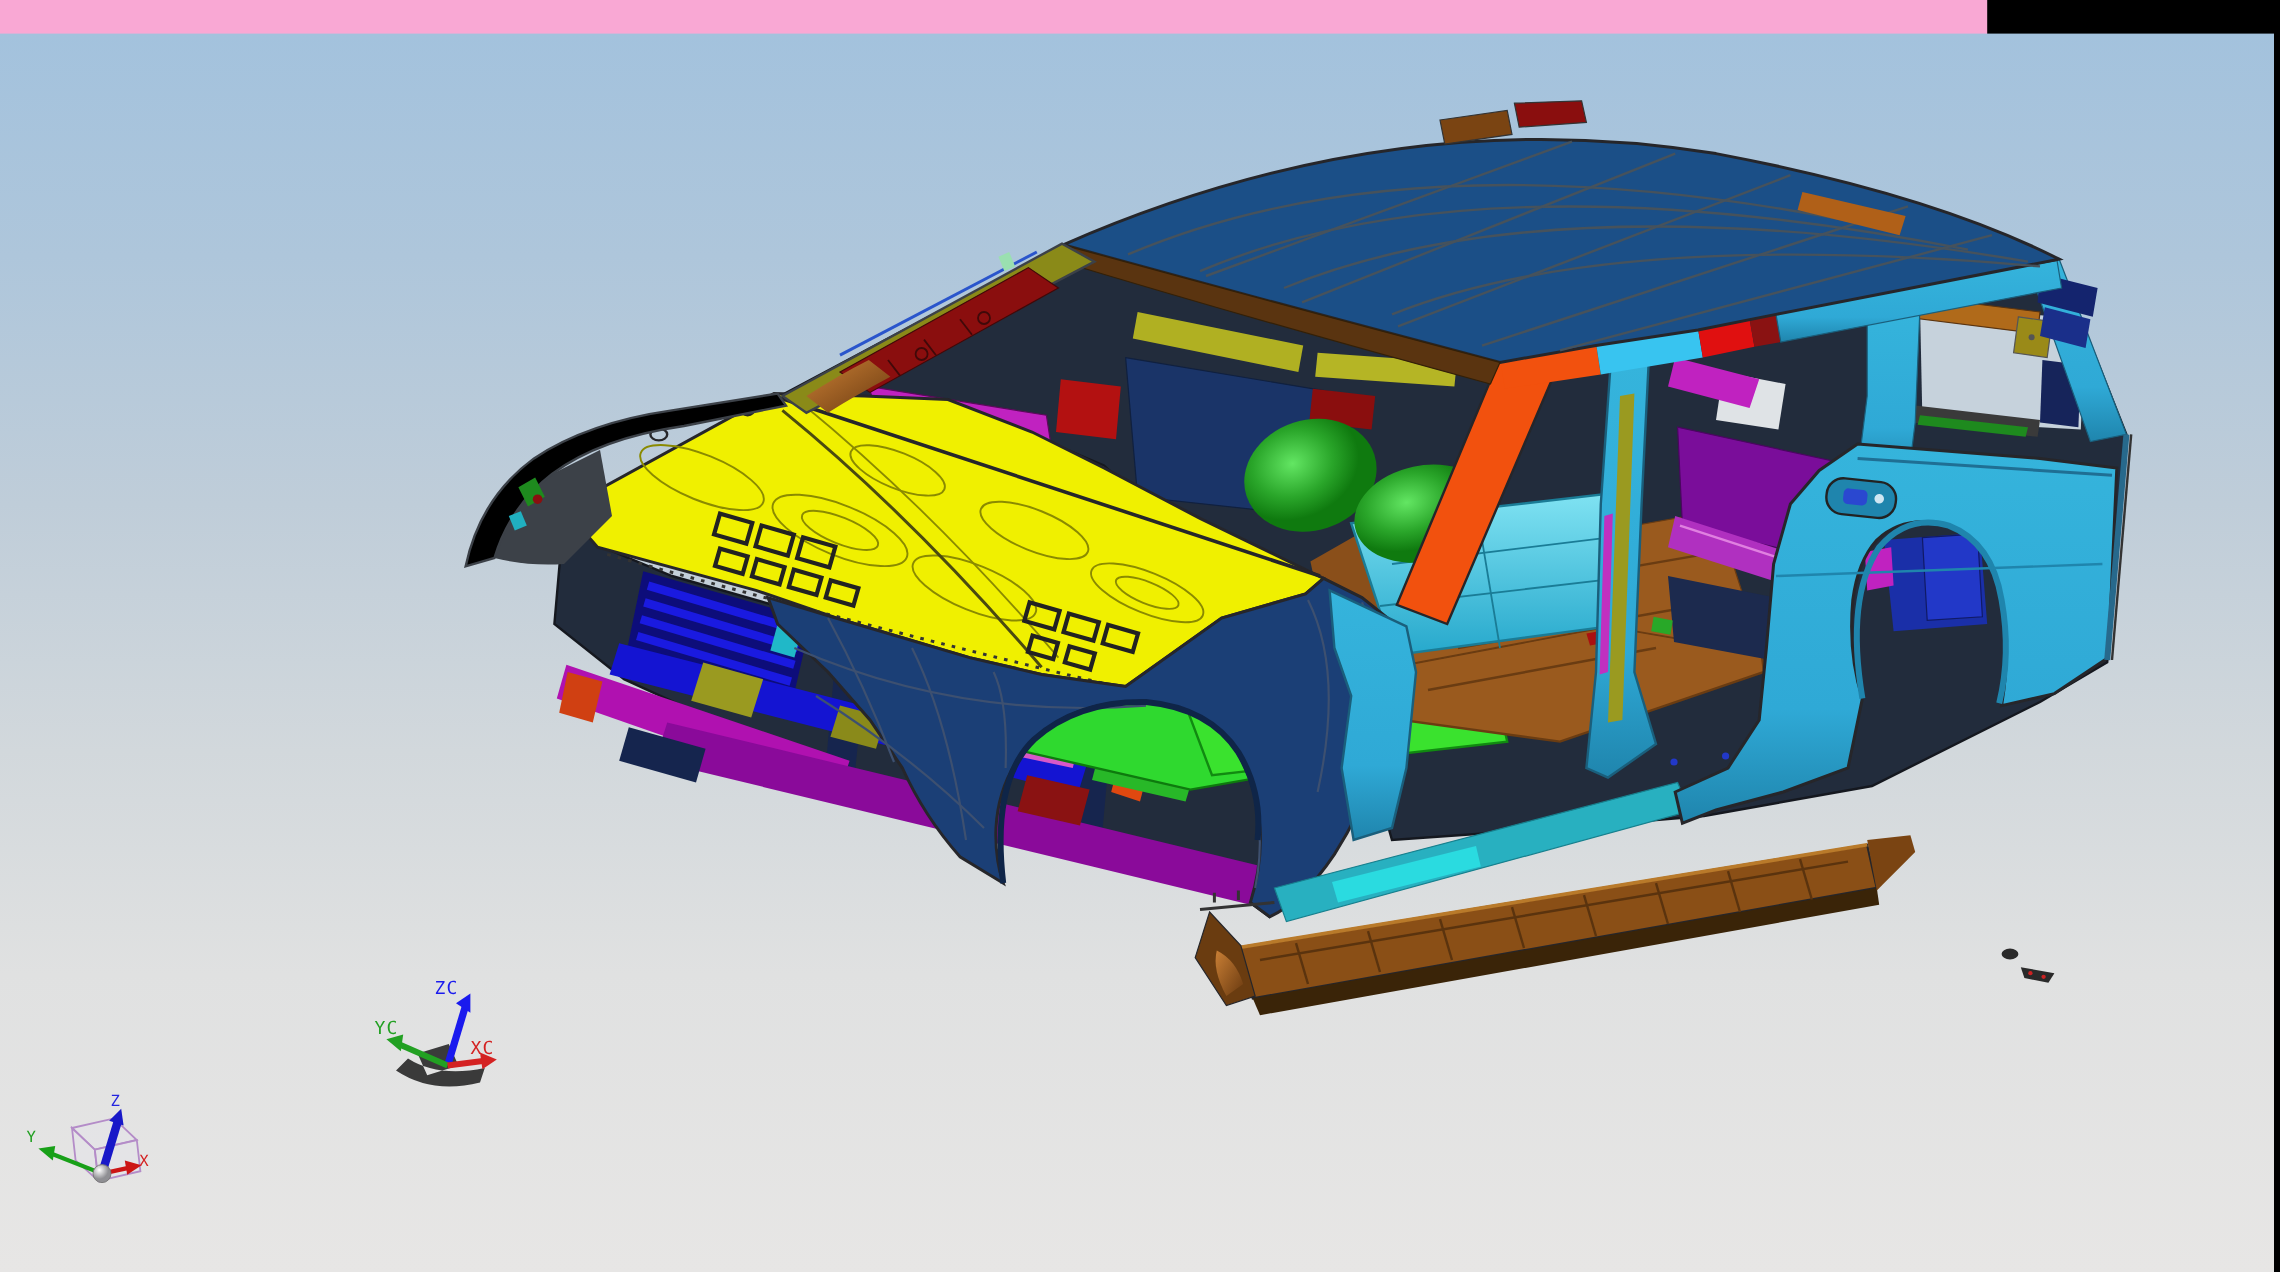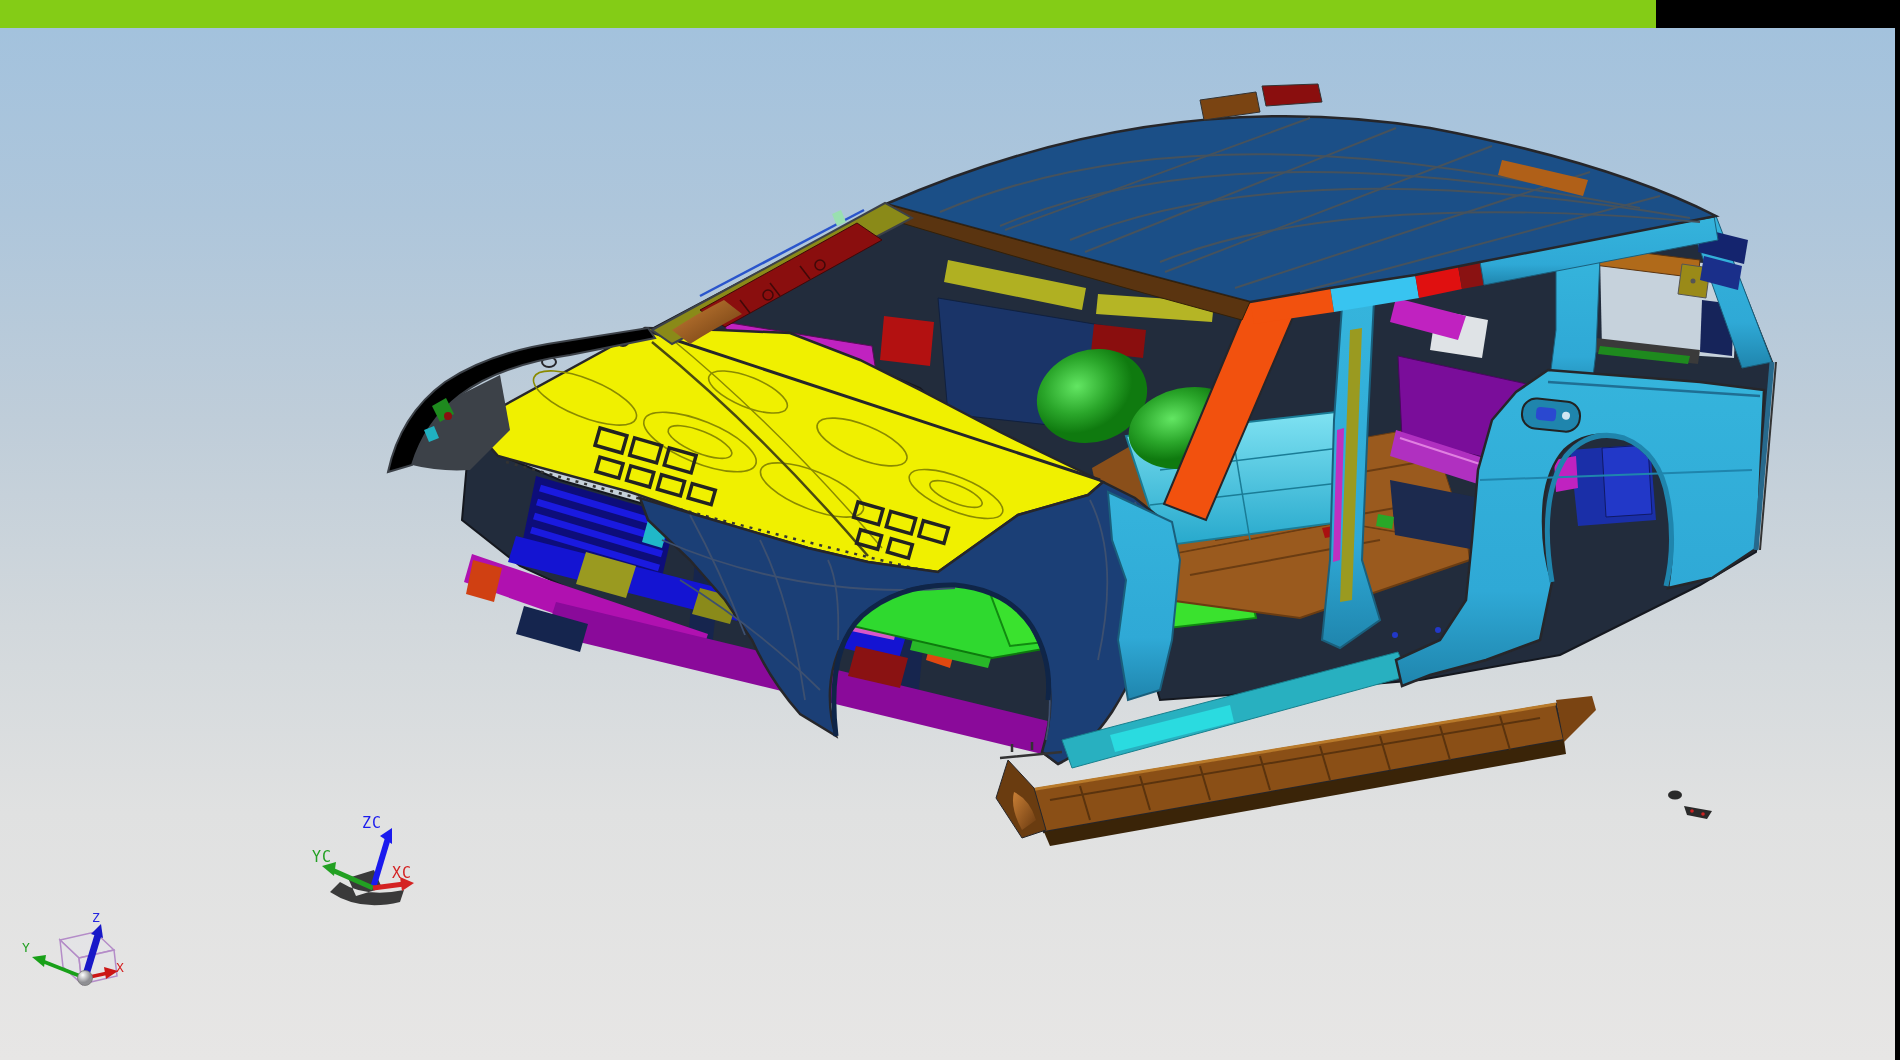--- a/index.html
+++ b/index.html
@@ -1,17 +1,17 @@
 <!DOCTYPE html>
 <html><head>
 <meta charset="utf-8">
 <style>
   html,body{margin:0;padding:0;background:#000;width:1900px;height:1060px;overflow:hidden;
     font-family:"DejaVu Sans Mono","Liberation Mono",monospace;}
-  .stage{position:relative;width:1656px;height:1060px;background:#84cc16;}
+  .stage{position:relative;width:1656px;height:1060px;background:#f9a8d4;}
   .viewport{position:absolute;left:0;top:28px;width:1895px;height:1032px;
     background:linear-gradient(180deg,#a3c2dd 0%,#aec6db 18%,#bfcdd9 38%,#d2d8dc 58%,#e0e1e1 76%,#e7e6e5 100%);}
   .gfx{position:absolute;left:0;top:0;width:1900px;height:1060px;}
   svg text{font-family:"DejaVu Sans Mono","Liberation Mono",monospace;font-size:15px;letter-spacing:1px;}
   svg text.small{font-size:13px;}
 </style>
 </head>
 <body>
 
 <div class="stage">

